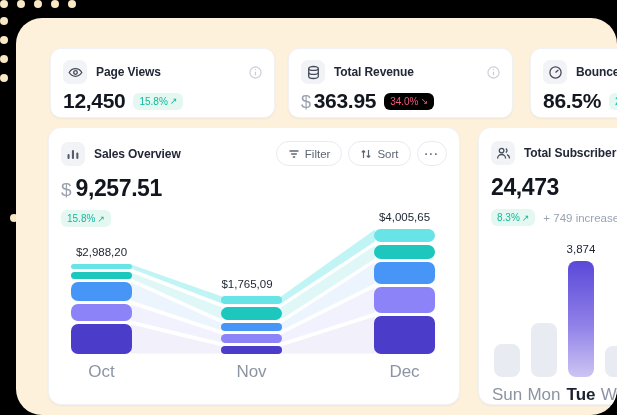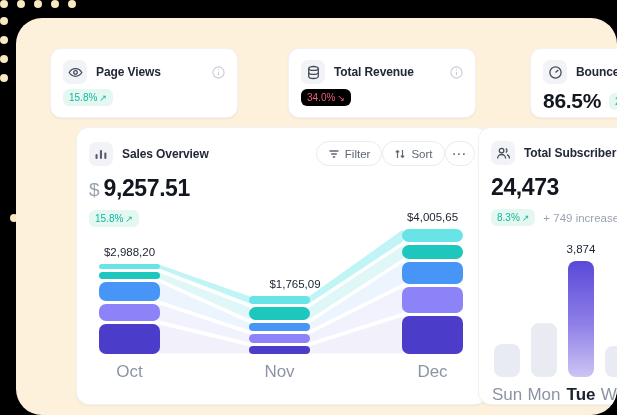--- a/index.html
+++ b/index.html
@@ -3,40 +3,40 @@
 <meta charset="utf-8">
 <style>
   html,body{margin:0;padding:0;background:#000;}
   .stage{position:relative;width:617px;height:415px;background:#000;overflow:hidden;
          font-family:"Liberation Sans",sans-serif;-webkit-font-smoothing:antialiased;}
   .dots{position:absolute;left:0;top:0;pointer-events:none;}
   .panel{position:absolute;left:16px;top:18px;width:601px;height:397px;
          background:#fdf1dc;border-radius:26px;overflow:hidden;}
   .card{position:absolute;background:#fff;border:1px solid #f1f2f5;
         box-shadow:0 1px 2px rgba(25,30,50,.05);box-sizing:border-box;}
-  .stat-card{width:188px;height:70px;border-radius:11px;top:30px;}
+  .stat-card{width:225px;height:70px;border-radius:11px;top:30px;}
   #statA{left:34px}#statB{left:272px}#statC{left:514px}
   .stat-head{display:flex;align-items:center;gap:9px;padding:11px 12px 0;}
   .icon-box{width:24px;height:24px;border-radius:7px;background:#f2f3f6;flex:0 0 auto;
             display:flex;align-items:center;justify-content:center;}
   .stat-title{font-size:12px;font-weight:700;color:#222838;letter-spacing:-.1px;}
   .info{margin-left:auto;display:flex;}
   .stat-value-row{display:flex;align-items:center;gap:8px;padding:5px 12px 0;}
   .value{font-size:21px;font-weight:700;color:#12161f;letter-spacing:-.3px;white-space:nowrap;}
   .cur{color:#9aa2ae;font-weight:400;font-size:18px;margin-right:3px;}
   .badge{display:inline-flex;align-items:center;gap:2px;font-size:10px;font-weight:400;
          padding:3px 6px;border-radius:6px;white-space:nowrap;}
   .badge.up{background:#e4f8f1;color:#13b89e;}
   .badge.down{background:#000000;color:#f05a7d;}
   .badge .arrow{font-size:9px;}
   .big-card{top:109px;height:278px;border-radius:13px;}
-  #salesCard{left:32px;width:412px;margin-left:28px;}
+  #salesCard{left:32px;width:412px;}
   #subCard{left:462px;width:200px;}
   .card-head{display:flex;align-items:center;gap:9px;padding:13px 12px 0;}
-  .toolbar{margin-left:auto;display:flex;align-items:center;justify-content:center;}
+  .toolbar{margin-left:auto;display:flex;gap:6px;align-items:center;justify-content:center;}
   .tool-btn{display:inline-flex;align-items:center;gap:5px;height:25px;padding:0 11px;
             border-radius:13px;border:1px solid #e9ebf0;background:#fff;color:#5d6673;
             font-size:11.5px;cursor:pointer;}
   .tool-btn.round{padding:0 7px;letter-spacing:1px;font-weight:700;color:#6a7280;}
   .big-value-row{display:flex;align-items:baseline;gap:4px;padding:9px 12px 0;}
   .big-value{font-size:23px;font-weight:700;color:#12161f;letter-spacing:-.4px;}
   .big-cur{font-size:19px;color:#9aa2ae;}
   .delta-row{display:flex;align-items:center;gap:8px;padding:8px 12px 0;}
   .delta-text{font-size:11.5px;color:#9aa3b2;}
   .chart-layer{position:absolute;inset:0;pointer-events:none;}
@@ -84,20 +84,21 @@
         <span class="stat-title">Page Views</span>
         <span class="info">
           <svg class="ico" width="13" height="13" viewBox="0 0 14 14" fill="none" stroke="#c7cbd3" stroke-width="1.2">
             <circle cx="7" cy="7" r="6"></circle>
               <line x1="7" y1="6.2" x2="7" y2="10"></line>
               <circle cx="7" cy="4" r="0.7" fill="#c7cbd3" stroke="none"></circle>
           </svg>
         </span>
       </div>
       <div class="stat-value-row">
+        <span class="value">12,450</span>
         <span class="badge up">
             <span>15.8%</span>
             <span class="arrow">↗</span>
           </span>
       </div>
     </div>
 
     <div class="card stat-card" id="statB">
       <div class="stat-head">
         <span class="icon-box">
@@ -110,20 +111,21 @@
         <span class="stat-title">Total Revenue</span>
         <span class="info">
           <svg class="ico" width="13" height="13" viewBox="0 0 14 14" fill="none" stroke="#c7cbd3" stroke-width="1.2">
             <circle cx="7" cy="7" r="6"></circle>
               <line x1="7" y1="6.2" x2="7" y2="10"></line>
               <circle cx="7" cy="4" r="0.7" fill="#c7cbd3" stroke="none"></circle>
           </svg>
         </span>
       </div>
       <div class="stat-value-row">
+        <span class="value"><span class="cur">$</span><span>363.95</span></span>
         <span class="badge down">
             <span>34.0%</span>
             <span class="arrow">↘</span>
           </span>
       </div>
     </div>
 
     <div class="card stat-card" id="statC">
       <div class="stat-head">
         <span class="icon-box">
@@ -206,21 +208,21 @@
             <rect x="172" y="206" width="61" height="9" rx="4.5" fill="#8d83f9"></rect>
             <rect x="172" y="218" width="61" height="8" rx="4" fill="#4b3dca"></rect>
             <rect x="325" y="101" width="61" height="13" rx="6.5" fill="#68e4e7"></rect>
             <rect x="325" y="117" width="61" height="14" rx="7" fill="#1ec7be"></rect>
             <rect x="325" y="134" width="61" height="22" rx="7" fill="#4795f7"></rect>
             <rect x="325" y="159" width="61" height="26" rx="7" fill="#8d83f9"></rect>
             <rect x="325" y="188" width="61" height="38" rx="7" fill="#4b3dca"></rect>
           </svg>
           <div class="total-label" style="left: 52.5px; top: 118px;">$2,988,20</div>
           <div class="month-label" style="left: 52.5px; top: 234px;">Oct</div>
-          <div class="total-label" style="left: 218px; top: 150px;">$1,765,09</div>
+          <div class="total-label" style="left: 198px; top: 150px;">$1,765,09</div>
           <div class="month-label" style="left: 202.5px; top: 234px;">Nov</div>
           <div class="total-label" style="left: 355.5px; top: 83px;">$4,005,65</div>
           <div class="month-label" style="left: 355.5px; top: 234px;">Dec</div>
         </div>
     </div>
 
     <div class="card big-card" id="subCard">
       <div class="card-head">
         <span class="icon-box">
           <svg class="ico" width="15" height="15" viewBox="0 0 15 15" fill="none" stroke="#444c5b" stroke-width="1.3">

